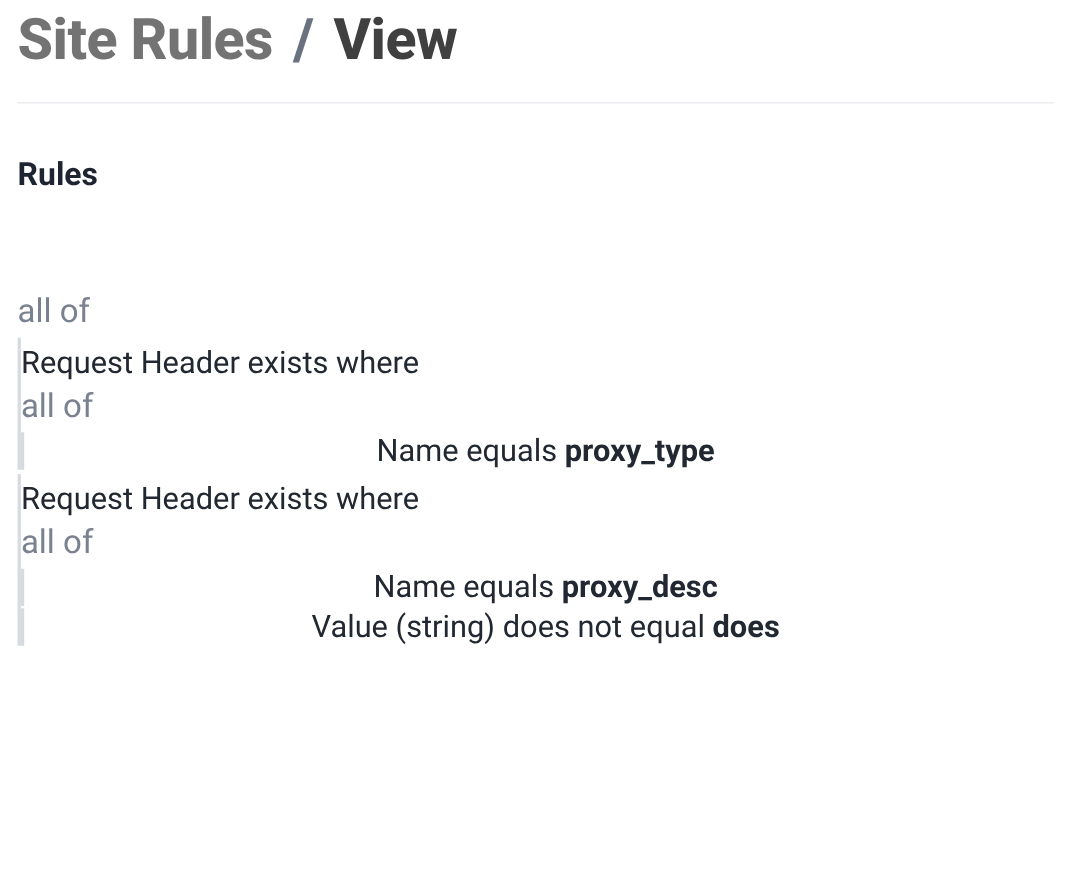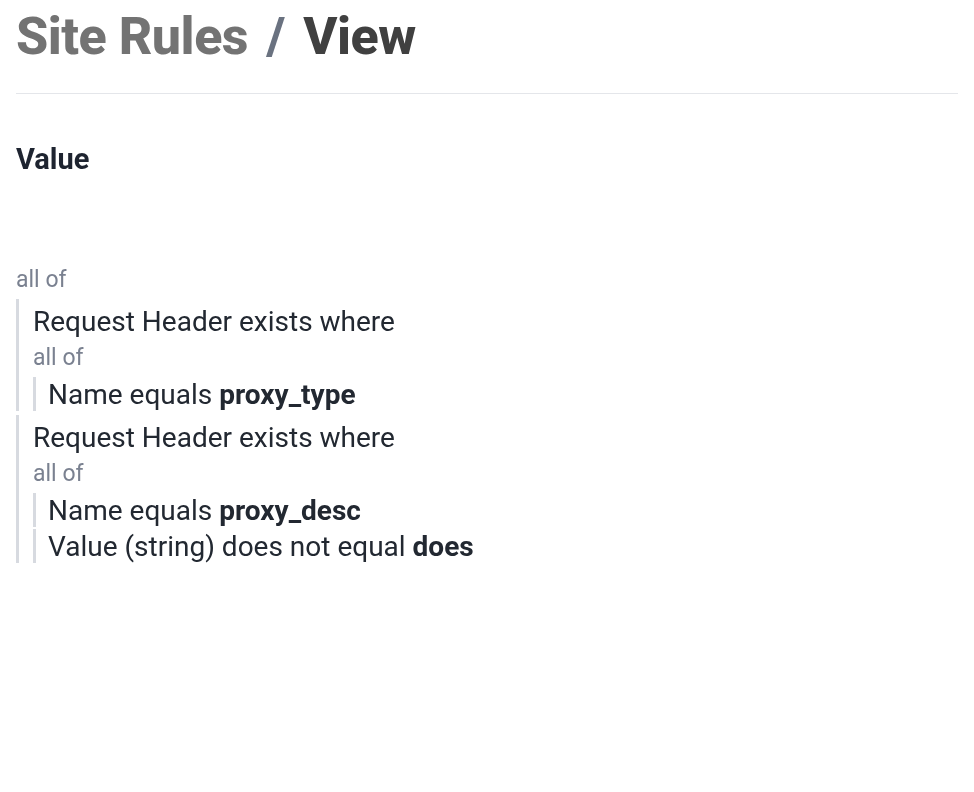--- a/index.html
+++ b/index.html
@@ -34,53 +34,53 @@
     color: #1e2430;
   }
   .field-value {
     flex: 1;
     font-size: 29px;
     color: #222831;
   }
   .field-row.conditions { padding-top: 90px; }
 
   .join-label {
-    font-size: 23px;
+    font-size: 30px;
     color: #7a8190;
     margin-bottom: 6px;
   }
   .cond-block {
     border-left: 3px solid #d7dae0;
-    padding-left: 14px;
     margin-bottom: 4px;
   }
   .cond-block.inner {
     border-left: 3px solid #d7dae0;
     padding-left: 12px;
     margin-top: 2px;
     margin-bottom: 2px;
+    text-align: center;
   }
   .cond-line {
     font-size: 28px;
     color: #222831;
     padding: 6px 0;
   }
   .cond-line strong { font-weight: 700; }
 </style>
 </head>
 <body>
 
 <h1 class="page-title">
   <span class="crumb-root">Site Rules</span>
   <span class="crumb-sep">/</span>
   <span class="crumb-current">View</span>
 </h1>
 
 <div class="field-row">
-  <div class="field-label">Value</div>
+  <div class="field-label">Rules</div>
 </div>
 
 <div class="field-row conditions">
   <div class="field-value">
 
     <div class="join-label">all of</div>
 
     <div class="cond-block">
       <div class="cond-line">Request Header exists where</div>
       <div class="join-label">all of</div>

